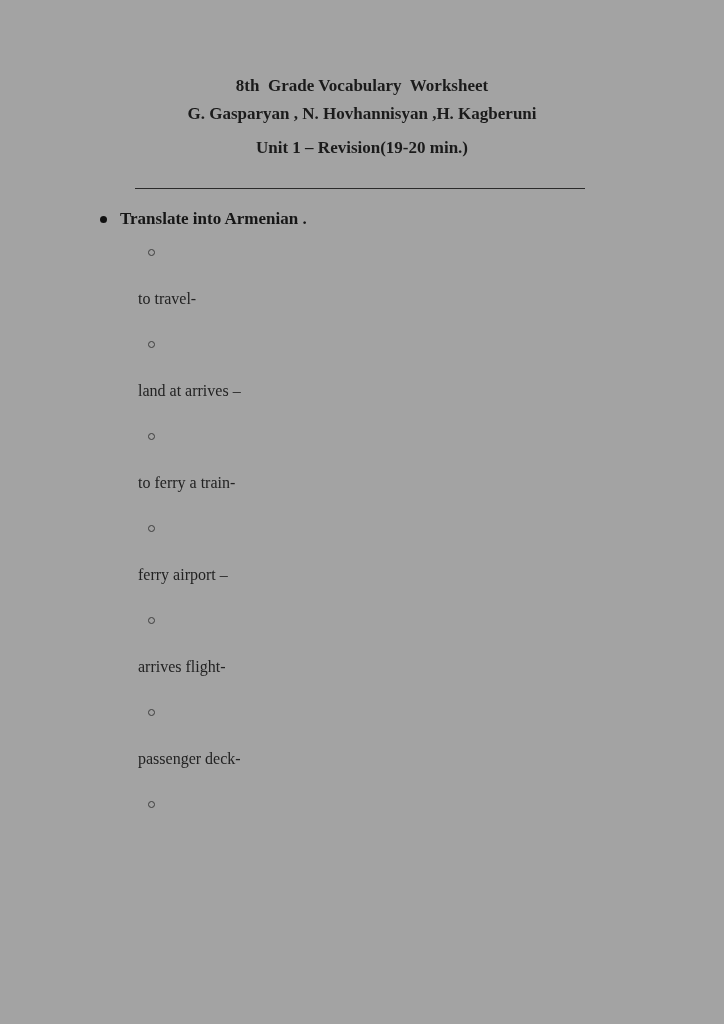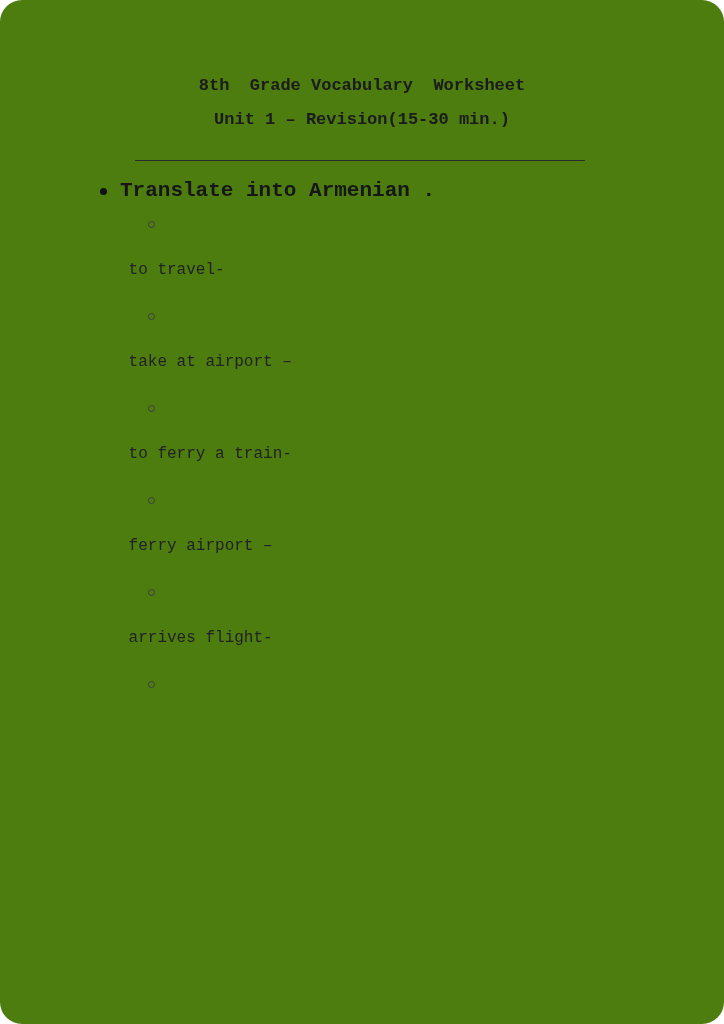--- a/index.html
+++ b/index.html
@@ -1,24 +1,23 @@
 <!DOCTYPE html>
 <html><head>
 <meta charset="utf-8">
 <style>
   html, body { margin: 0; padding: 0; background: #ffffff; }
   .page {
     width: 724px;
     height: 1024px;
-    background: #4d7c0f;
+    background: #a3a3a3;
     position: relative;
     overflow: hidden;
-    font-family: Liberation Mono, monospace;
+    font-family: Liberation Serif, serif;
     color: #1c1c1c;
-    border-radius: 22px;
   }
   header { padding-top: 75px; text-align: center; }
   .hline {
     font-size: 17px;
     font-weight: bold;
     line-height: 22px;
     margin: 0;
     white-space: pre-wrap;
     color: #1b1b1b;
   }
@@ -28,41 +27,41 @@
     margin: 29px 0 0 135px;
     width: 450px;
     height: 0;
     border-top: 1.6px solid #2a2a2a;
   }
   .section {
     margin-top: 19px;
     padding-left: 120px;
     position: relative;
     font-weight: bold;
-    font-size: 21px;
+    font-size: 17px;
     line-height: 22px;
     color: #161616;
   }
   .bullet-dot {
     position: absolute;
     left: 100px;
     top: 8px;
     width: 7px;
     height: 7px;
     background: #111111;
     border-radius: 50%;
   }
   .vocab-list {
     list-style: none;
     margin: 11px 0 0 0;
     padding: 0;
   }
   .vocab-item {
     position: relative;
-    padding-left: 71px;
+    padding-left: 114px;
     font-size: 16px;
     line-height: 23px;
     white-space: pre-wrap;
     color: #222222;
   }
   .circle-marker {
     position: absolute;
     left: 148px;
     top: 8px;
     width: 7px;
@@ -73,57 +72,62 @@
     background: transparent;
   }
 </style>
 </head>
 <body>
 
 <div class="page">
 
   <header>
     <p class="hline">8th  Grade Vocabulary  Worksheet</p>
-    <p class="hline unit">Unit 1 – Revision(15-30 min.)</p>
+    <p class="hline authors">G. Gasparyan , N. Hovhannisyan ,H. Kagberuni</p>
+    <p class="hline unit">Unit 1 – Revision(19-20 min.)</p>
   </header>
 
   <div class="divider"></div>
 
   <div class="section">
     <span class="bullet-dot"></span>
     <span>Translate into Armenian .</span>
   </div>
 
   <ul class="vocab-list" id="vocab-list">
     <li class="vocab-item">
       <span class="circle-marker"></span>
       <span>to travel-</span>
     </li>
 
     <li class="vocab-item">
       <span class="circle-marker"></span>
-      <span>take at airport –</span>
+      <span>land at arrives –</span>
     </li>
 
 
     <li class="vocab-item">
       <span class="circle-marker"></span>
       <span>to ferry a train-</span>
     </li>
 
     <li class="vocab-item">
       <span class="circle-marker"></span>
       <span>ferry airport –</span>
     </li>
 
     <li class="vocab-item">
       <span class="circle-marker"></span>
       <span>arrives flight-</span>
     </li>
 
+    <li class="vocab-item">
+      <span class="circle-marker"></span>
+      <span>passenger deck-</span>
+    </li>
 
 
     <li class="vocab-item">
       <span class="circle-marker"></span>
       
     </li>
 
   </ul>
 
 </div>

